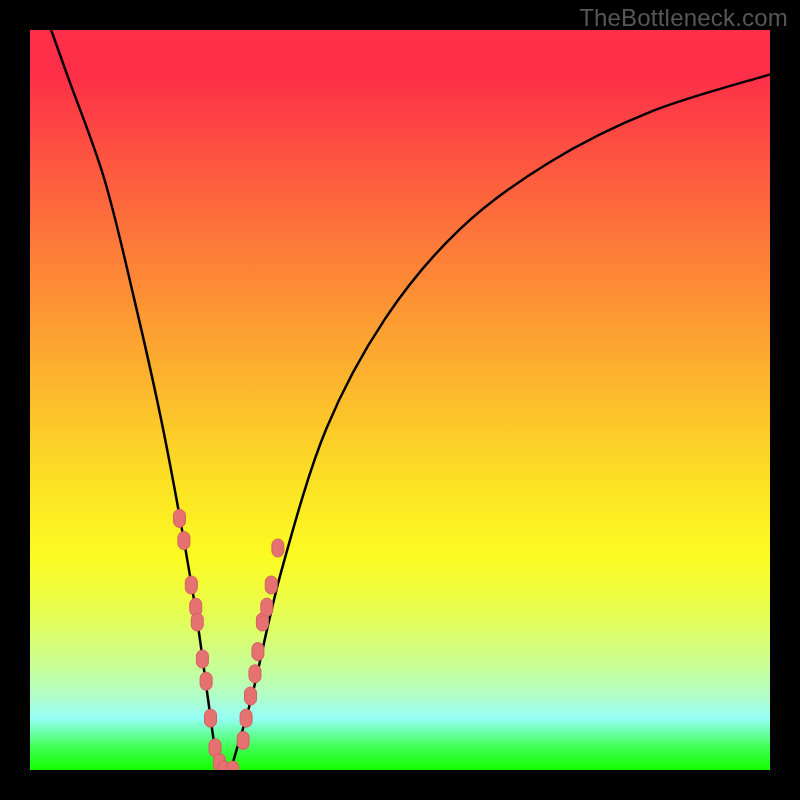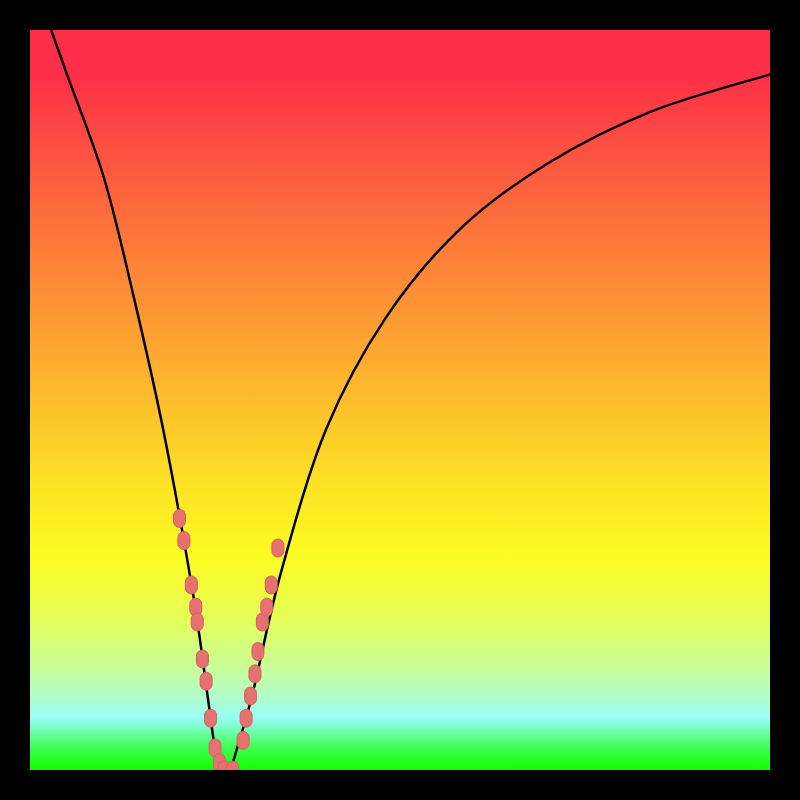--- a/index.html
+++ b/index.html
@@ -71,20 +71,21 @@
     font-size: 24px;
     font-weight: 400;
     letter-spacing: 0.2px;
     user-select: none;
   }
 </style>
 </head>
 <body>
 
 <div class="stage">
+  <div class="watermark">TheBottleneck.com</div>
 
   <div class="frame"></div>
 
   <div class="plot-area">
     <div class="gradient"></div>
     <svg class="svg-layer" viewBox="0 0 740 740" preserveAspectRatio="none">
       <path id="curve-path" fill="none" stroke-width="2.5" stroke-linecap="round" stroke-linejoin="round" d="M 0.00 -59.20 C 6.17 -41.93, 24.67 9.87, 37.00 44.40 C 49.33 78.93, 62.90 111.00, 74.00 148.00 C 85.10 185.00, 93.73 224.47, 103.60 266.40 C 113.47 308.33, 123.33 350.27, 133.20 399.60 C 143.07 448.93, 155.40 518.00, 162.80 562.40 C 170.20 606.80, 173.90 640.10, 177.60 666.00 C 181.30 691.90, 182.53 705.47, 185.00 717.80 C 187.47 730.13, 189.93 736.30, 192.40 740.00 C 194.87 743.70, 197.33 743.70, 199.80 740.00 C 202.27 736.30, 203.50 730.13, 207.20 717.80 C 210.90 705.47, 214.60 695.60, 222.00 666.00 C 229.40 636.40, 239.27 584.60, 251.60 540.20 C 263.93 495.80, 278.73 441.53, 296.00 399.60 C 313.27 357.67, 333.00 321.90, 355.20 288.60 C 377.40 255.30, 402.07 225.70, 429.20 199.80 C 456.33 173.90, 485.93 152.93, 518.00 133.20 C 550.07 113.47, 584.60 96.20, 621.60 81.40 C 658.60 66.60, 720.27 50.57, 740.00 44.40" stroke="#000000"></path>
       <g id="markers-group">
           <rect x="143.48" y="479.40" width="12" height="18" rx="6" ry="6" fill="#e57171" stroke="#d55f5f" stroke-width="1"></rect>
           <rect x="147.92" y="501.60" width="12" height="18" rx="6" ry="6" fill="#e57171" stroke="#d55f5f" stroke-width="1"></rect>

